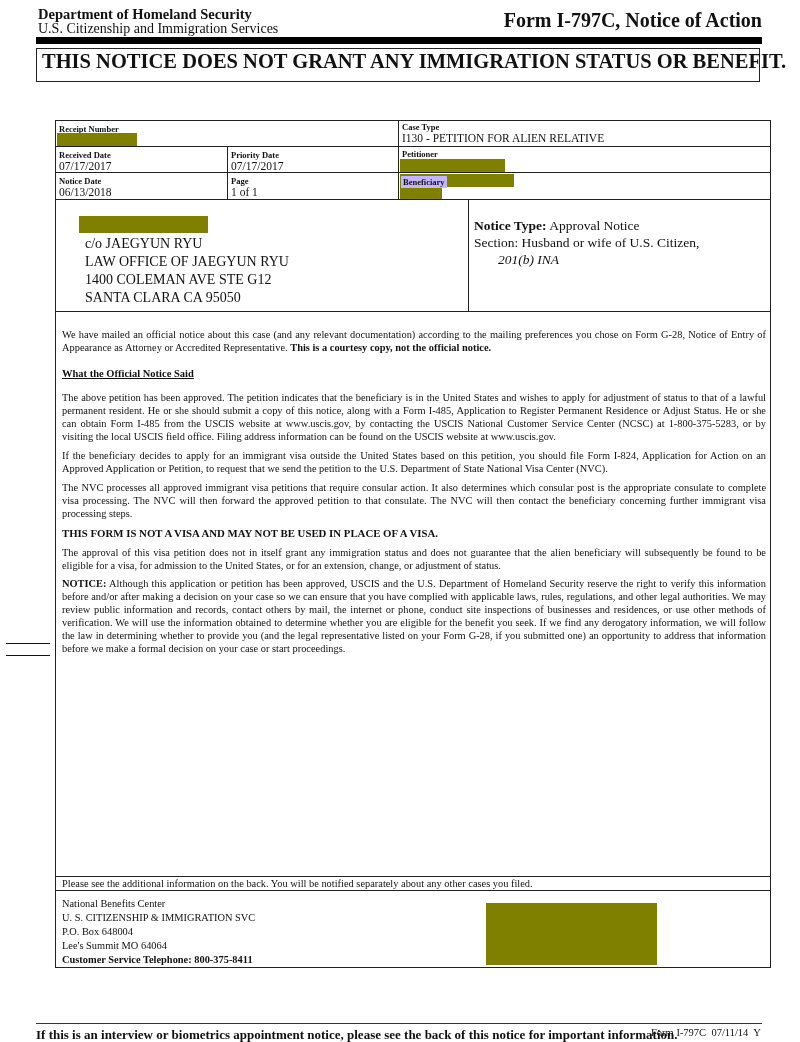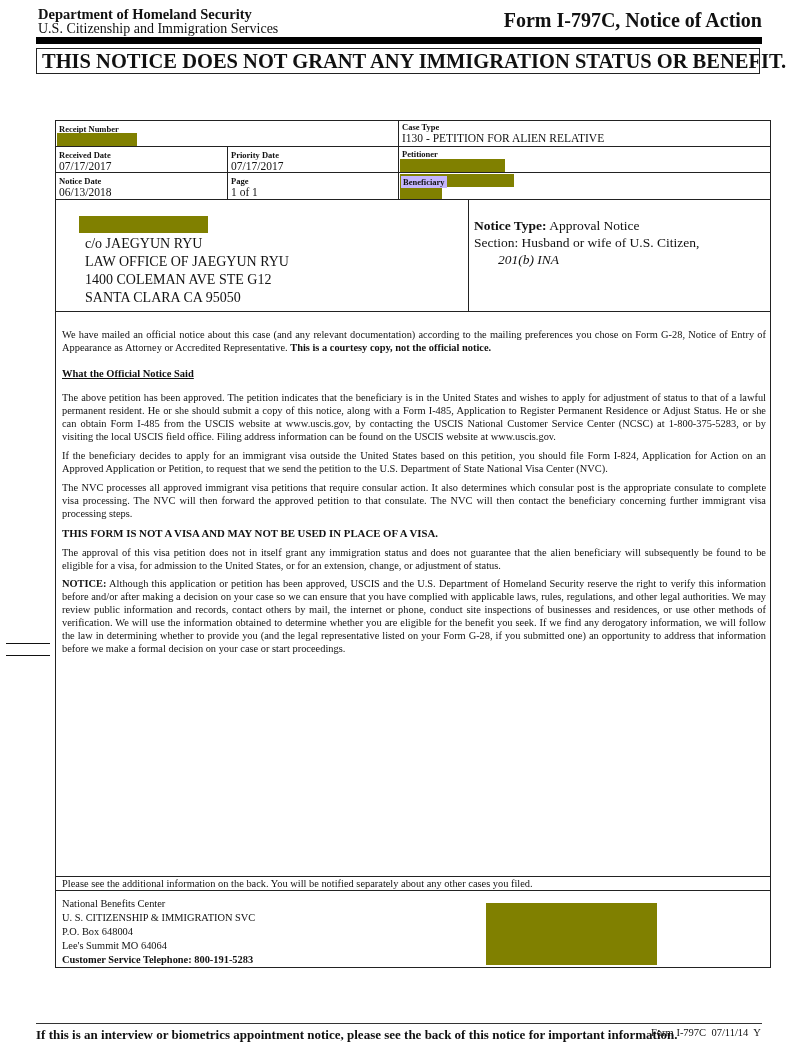--- a/index.html
+++ b/index.html
@@ -8,21 +8,21 @@
       font-family: "Liberation Serif", "DejaVu Serif", serif; color: #111;
     }
     .abs { position: absolute; }
     .redact { position: absolute; background: #808000; }
 
     
     #agency { left: 38px; top: 6px; font-size: 14.5px; font-weight: bold; line-height: 16px; }
     #subagency { left: 38px; top: 21px; font-size: 14px; line-height: 16px; }
     #form-title { right: 38px; top: 9px; font-size: 20px; font-weight: bold; line-height: 22px; }
     #thick-bar { left: 36px; top: 37px; width: 726px; height: 7px; background: #000; }
-    #banner { left: 36px; top: 48px; width: 724px; height: 26px; border: 1.5px solid #222;
+    #banner { left: 36px; top: 48px; width: 724px; height: 34px; border: 1.5px solid #222;
       font-size: 20.5px; font-weight: bold; line-height: 25px; padding-left: 5px; box-sizing: border-box; white-space: nowrap; }
 
     
     #form-box { left: 55px; top: 120px; width: 716px; height: 848px; border: 1.3px solid #222; box-sizing: border-box; }
     .hline { position: absolute; height: 0; border-top: 1.3px solid #222; }
     .vline { position: absolute; width: 0; border-left: 1.3px solid #222; }
     .lbl { position: absolute; font-size: 8.5px; font-weight: bold; line-height: 10px; }
     .val { position: absolute; font-size: 11.5px; line-height: 13px; }
 
     .addr { position: absolute; font-size: 14px; line-height: 18px; }
@@ -112,18 +112,18 @@
 
 <div class="margin-mark" style="top:643px;"></div>
 <div class="margin-mark" style="top:655px;"></div>
 
 <div class="abs" id="see-back">Please see the additional information on the back. You will be notified separately about any other cases you filed.</div>
 
 <div class="office" style="top:897px;">National Benefits Center</div>
 <div class="office" style="top:911px;">U. S. CITIZENSHIP &amp; IMMIGRATION SVC</div>
 <div class="office" style="top:925px;">P.O. Box 648004</div>
 <div class="office" style="top:939px;">Lee's Summit MO 64064</div>
-<div id="cs-phone">Customer Service Telephone: 800-191-5283</div>
+<div id="cs-phone">Customer Service Telephone: 800-375-8411</div>
 <div class="redact" style="left:486px; top:903px; width:171px; height:62px;"></div>
 
 <div class="abs" id="footer-line"></div>
 <div class="abs" id="footer-left">If this is an interview or biometrics appointment notice, please see the back of this notice for important information.</div>
 <div class="abs" id="footer-right" style="white-space:pre;">Form I-797C  07/11/14  Y</div>
 
 </body></html>

